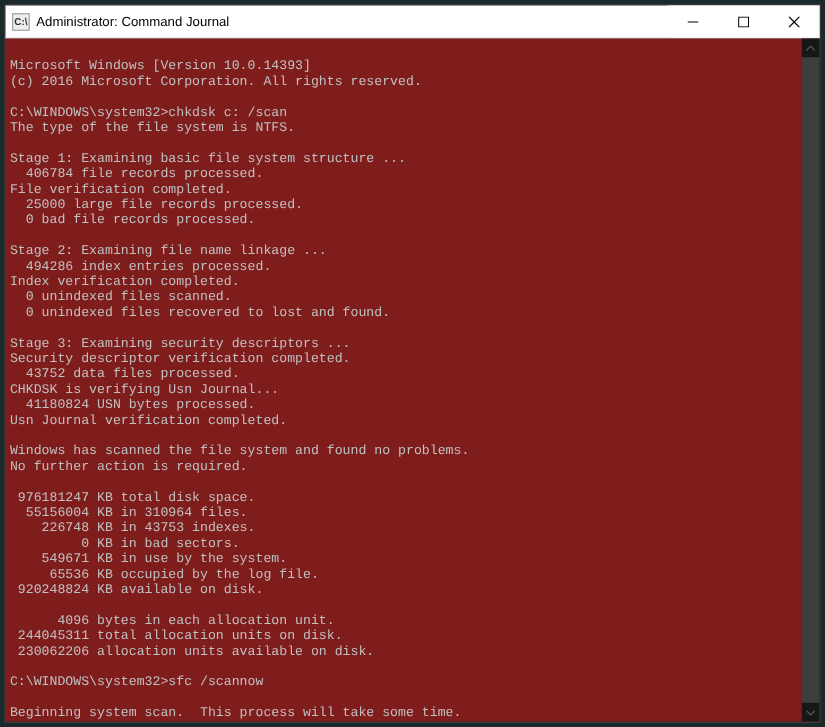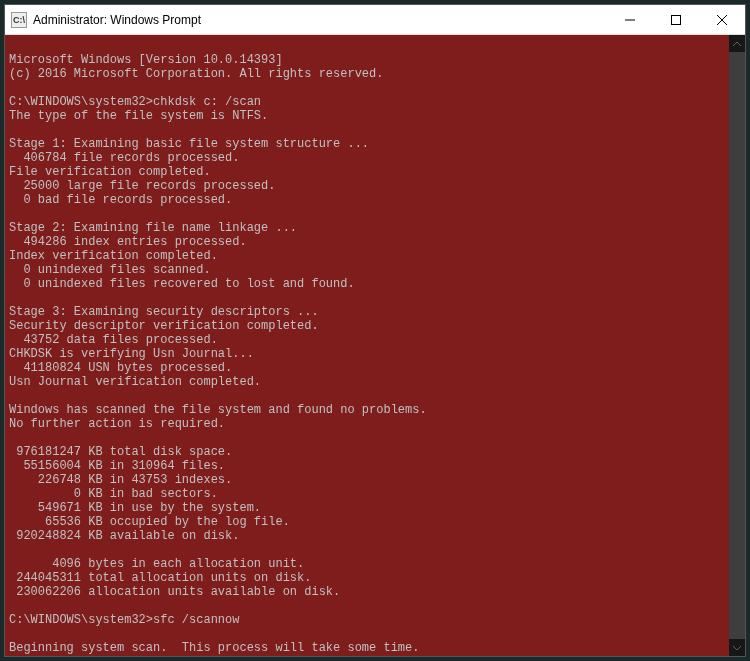--- a/index.html
+++ b/index.html
@@ -104,21 +104,21 @@
       background: #3e3e3e;
       cursor: pointer;
     }
   </style>
 </head>
 <body>
 
 <div class="window">
   <div class="titlebar">
     <div class="titlebar-icon">C:\</div>
-    <div class="titlebar-text">Administrator: Windows Prompt</div>
+    <div class="titlebar-text">Administrator: Command Journal</div>
     <div class="titlebar-controls">
       <div class="titlebar-btn">
         <svg viewBox="0 0 10 10">
             <line x1="0" y1="5" x2="10" y2="5" stroke="#000" stroke-width="1"></line>
           </svg>
       </div>
       <div class="titlebar-btn">
         <svg viewBox="0 0 10 10">
             <rect x="0.5" y="0.5" width="9" height="9" fill="none" stroke="#000" stroke-width="1"></rect>
           </svg>

